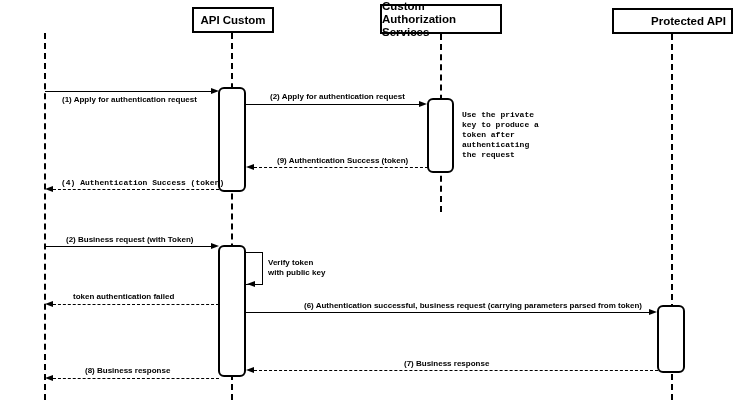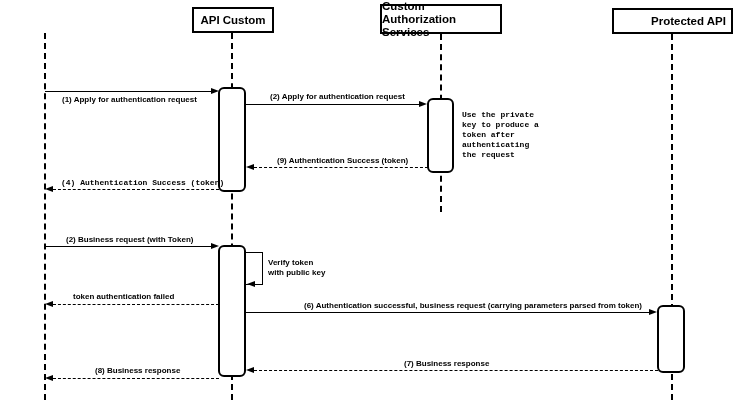--- a/index.html
+++ b/index.html
@@ -132,17 +132,17 @@
   <div class="ah left" style="left:45px; top:301px;"></div>
 
   <div class="mlabel" style="left:272px; top:301px;margin-left:32px;">(6) Authentication successful, business request (carrying parameters parsed from token)</div>
   <div class="mline" style="left:246px; top:312px; width:404px;"></div>
   <div class="ah right" style="left:649px; top:309px;"></div>
 
   <div class="mlabel" style="left:404px; top:359px;">(7) Business response</div>
   <div class="mline dashed" style="left:254px; top:370px; width:404px;"></div>
   <div class="ah left" style="left:246px; top:367px;"></div>
 
-  <div class="mlabel" style="left:85px; top:366px;margin-left:10px;">(8) Business response</div>
+  <div class="mlabel" style="left:85px; top:366px;">(8) Business response</div>
   <div class="mline dashed" style="left:53px; top:378px; width:166px;"></div>
   <div class="ah left" style="left:45px; top:375px;"></div>
 
 </div>
 
 </body></html>

